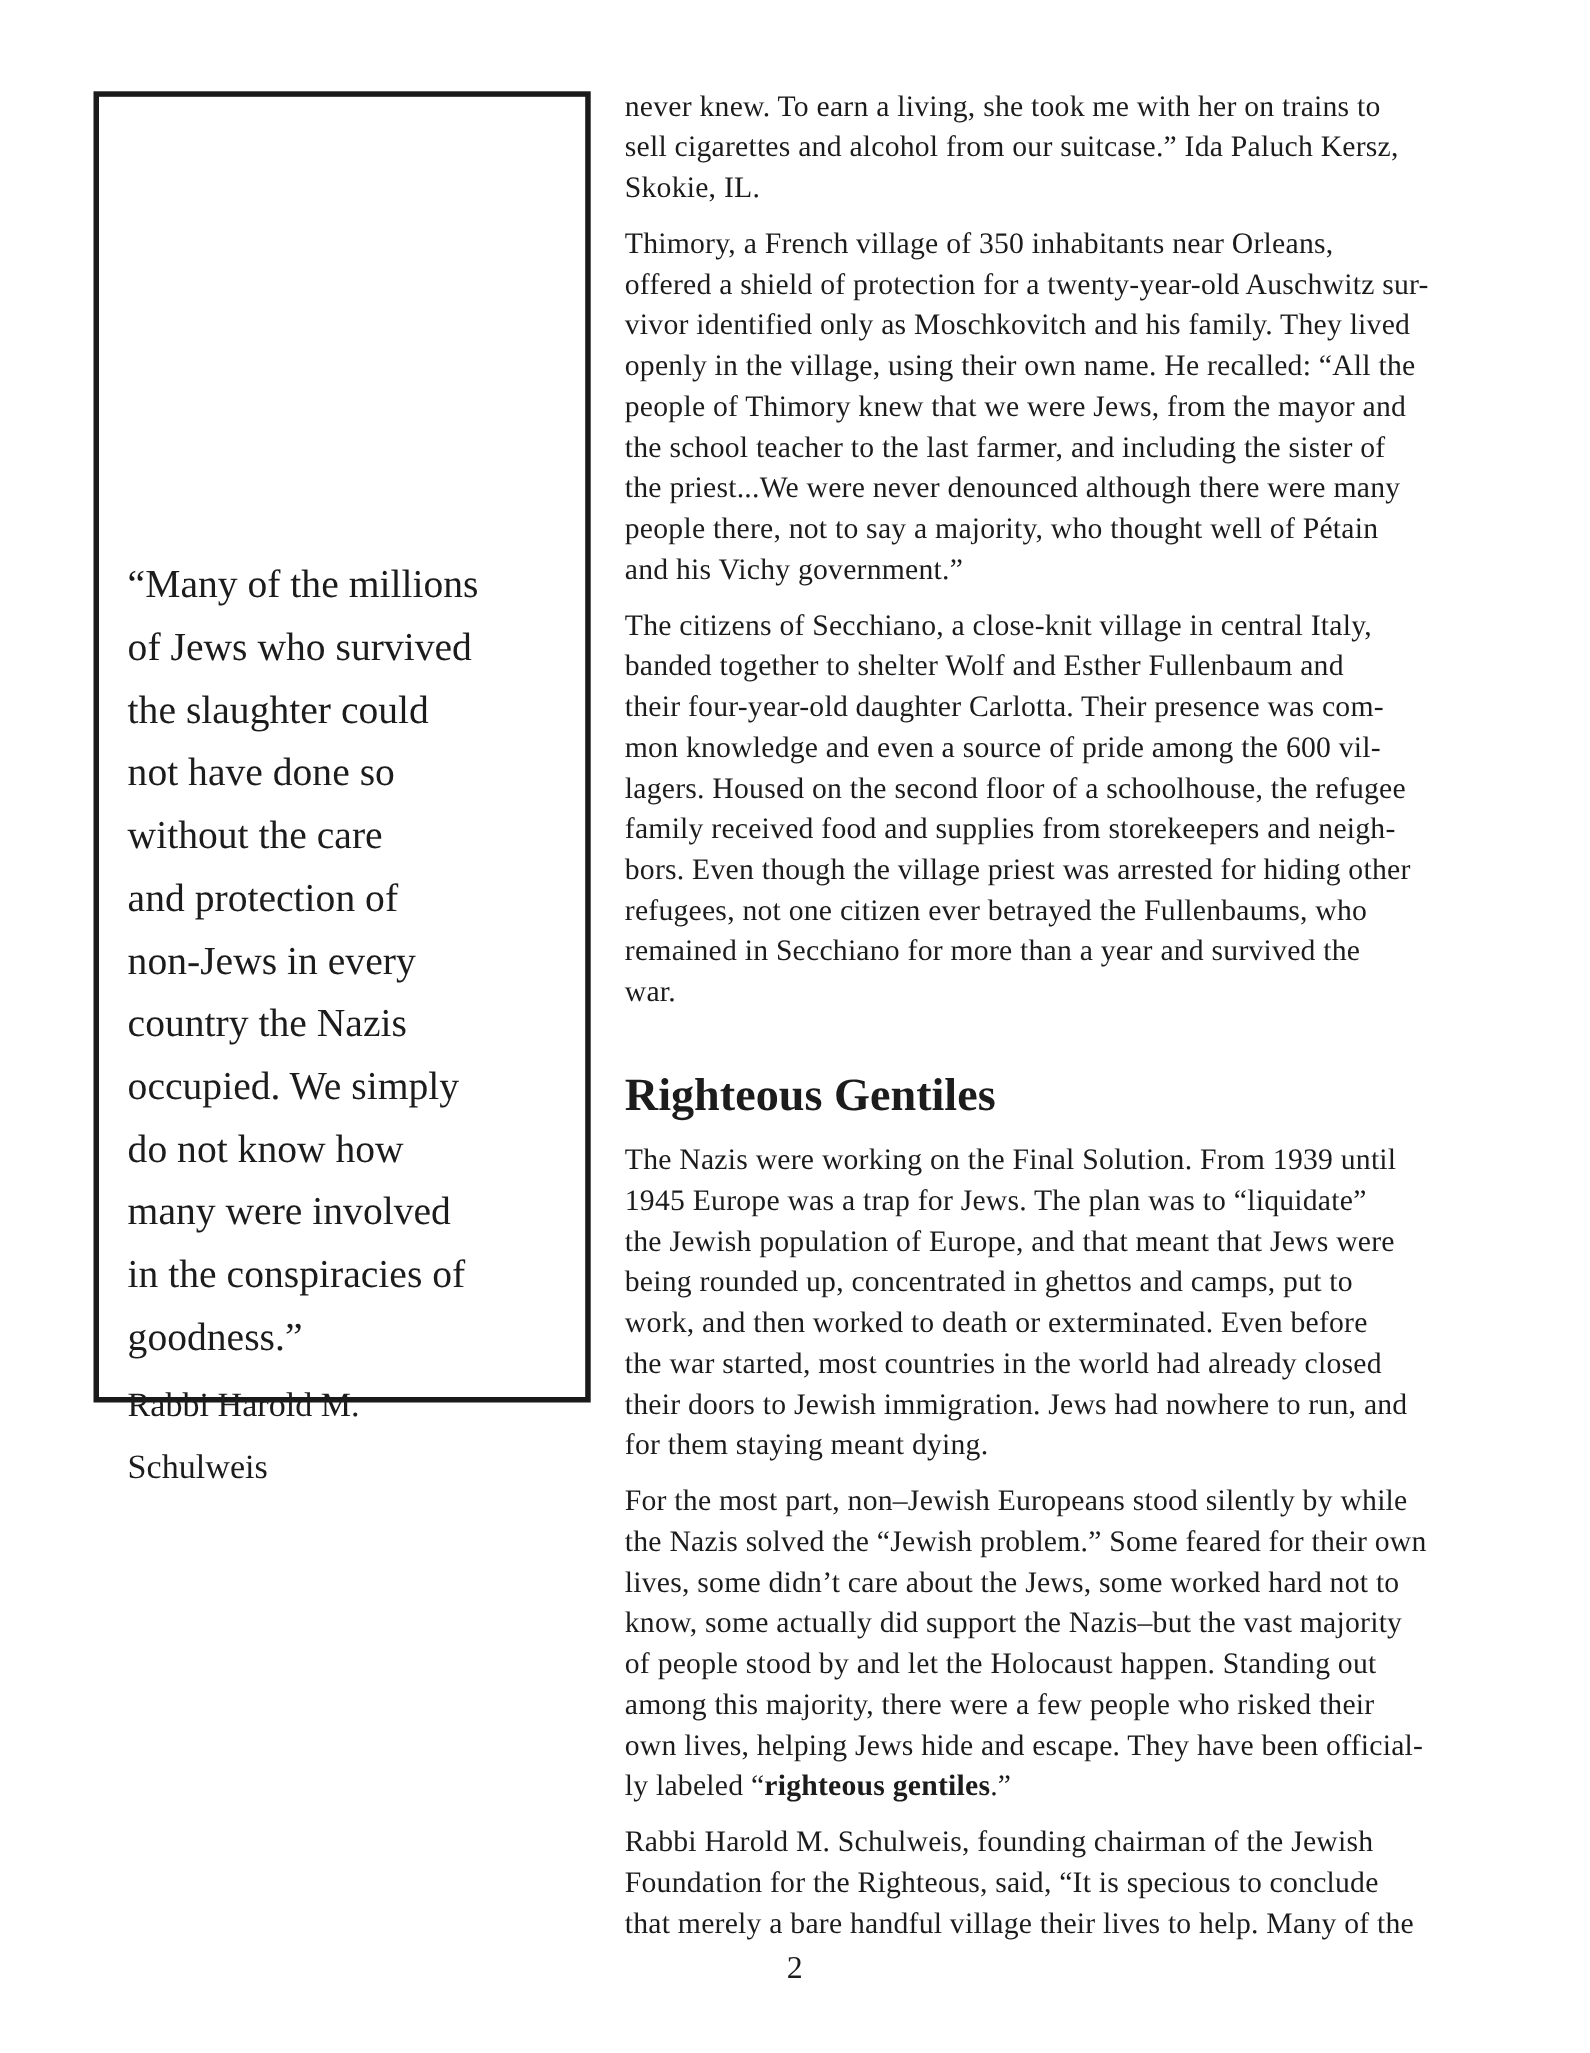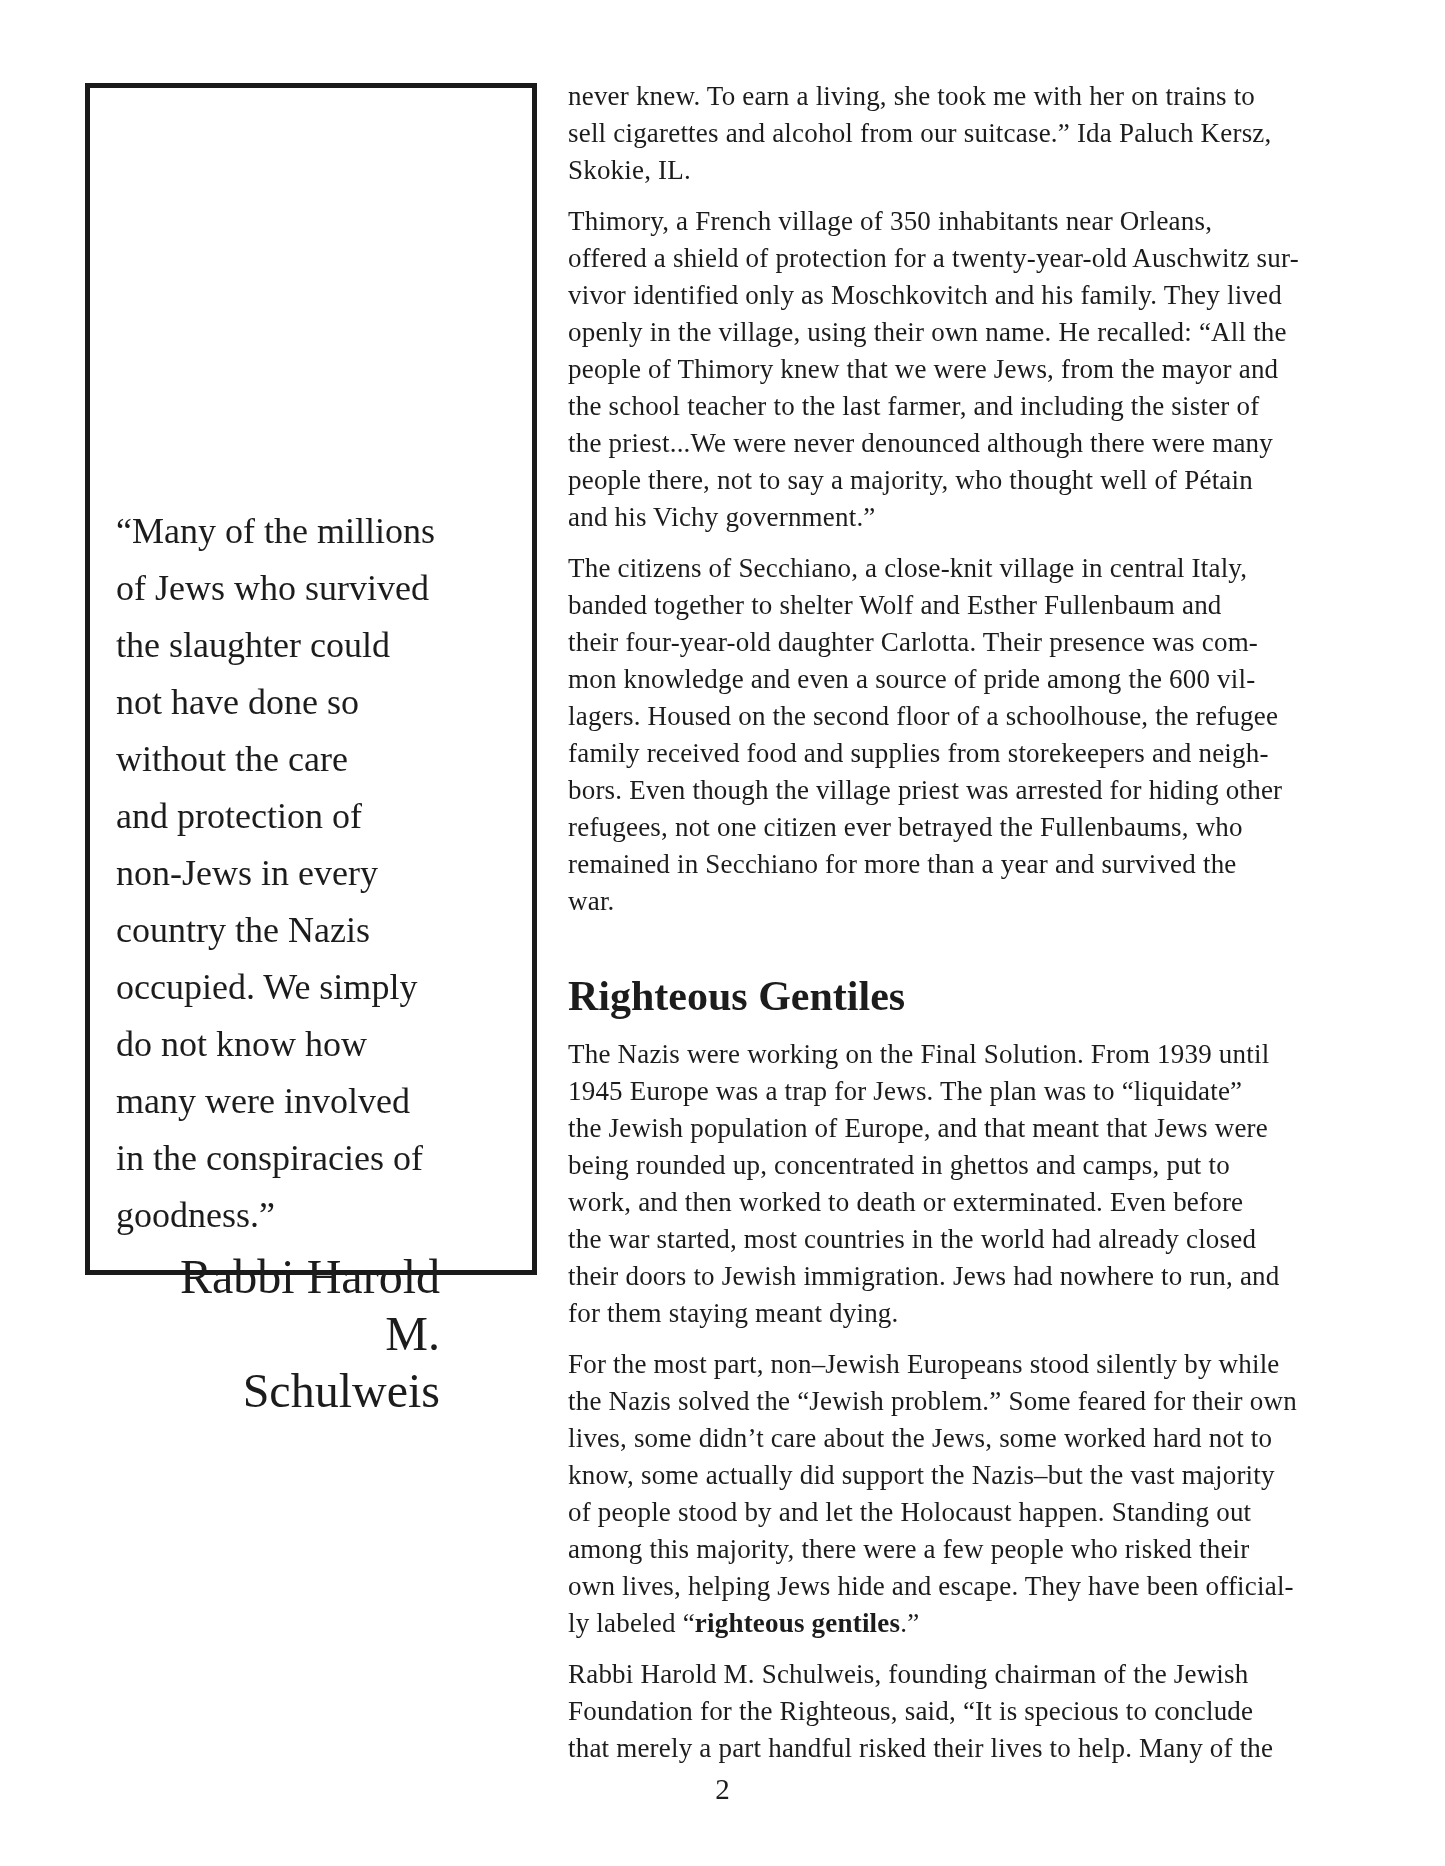--- a/index.html
+++ b/index.html
@@ -27,23 +27,23 @@
     background: #ffffff;
   }
   .quote-text {
     margin: 415px 18px 0 26px;
     font-size: 36px;
     line-height: 57px;
     white-space: pre-line;
   }
   .quote-attribution {
     margin: 4px 92px 0 26px;
-    font-size: 48px;
+    font-size: 31px;
     line-height: 57px;
-    text-align: right;
+    text-align: left;
     white-space: pre-line;
   }
   .main-column {
     position: absolute;
     left: 568px;
     top: 78px;
     width: 800px;
   }
   .main-column p {
     margin: 0 0 14px 0;
@@ -128,18 +128,18 @@
     <p><span>For the most part, non–Jewish Europeans stood silently by while
 the Nazis solved the “Jewish problem.” Some feared for their own
 lives, some didn’t care about the Jews, some worked hard not to
 know, some actually did support the Nazis–but the vast majority
 of people stood by and let the Holocaust happen. Standing out
 among this majority, there were a few people who risked their
 own lives, helping Jews hide and escape. They have been official-
 ly labeled “</span><strong>righteous gentiles</strong><span>.”</span></p>
     <p>Rabbi Harold M. Schulweis, founding chairman of the Jewish
 Foundation for the Righteous, said, “It is specious to conclude
-that merely a part handful risked their lives to help. Many of the</p>
+that merely a bare handful village their lives to help. Many of the</p>
   </div>
 
   <div class="page-number">2</div>
 
 </div>
 
 </body></html>

